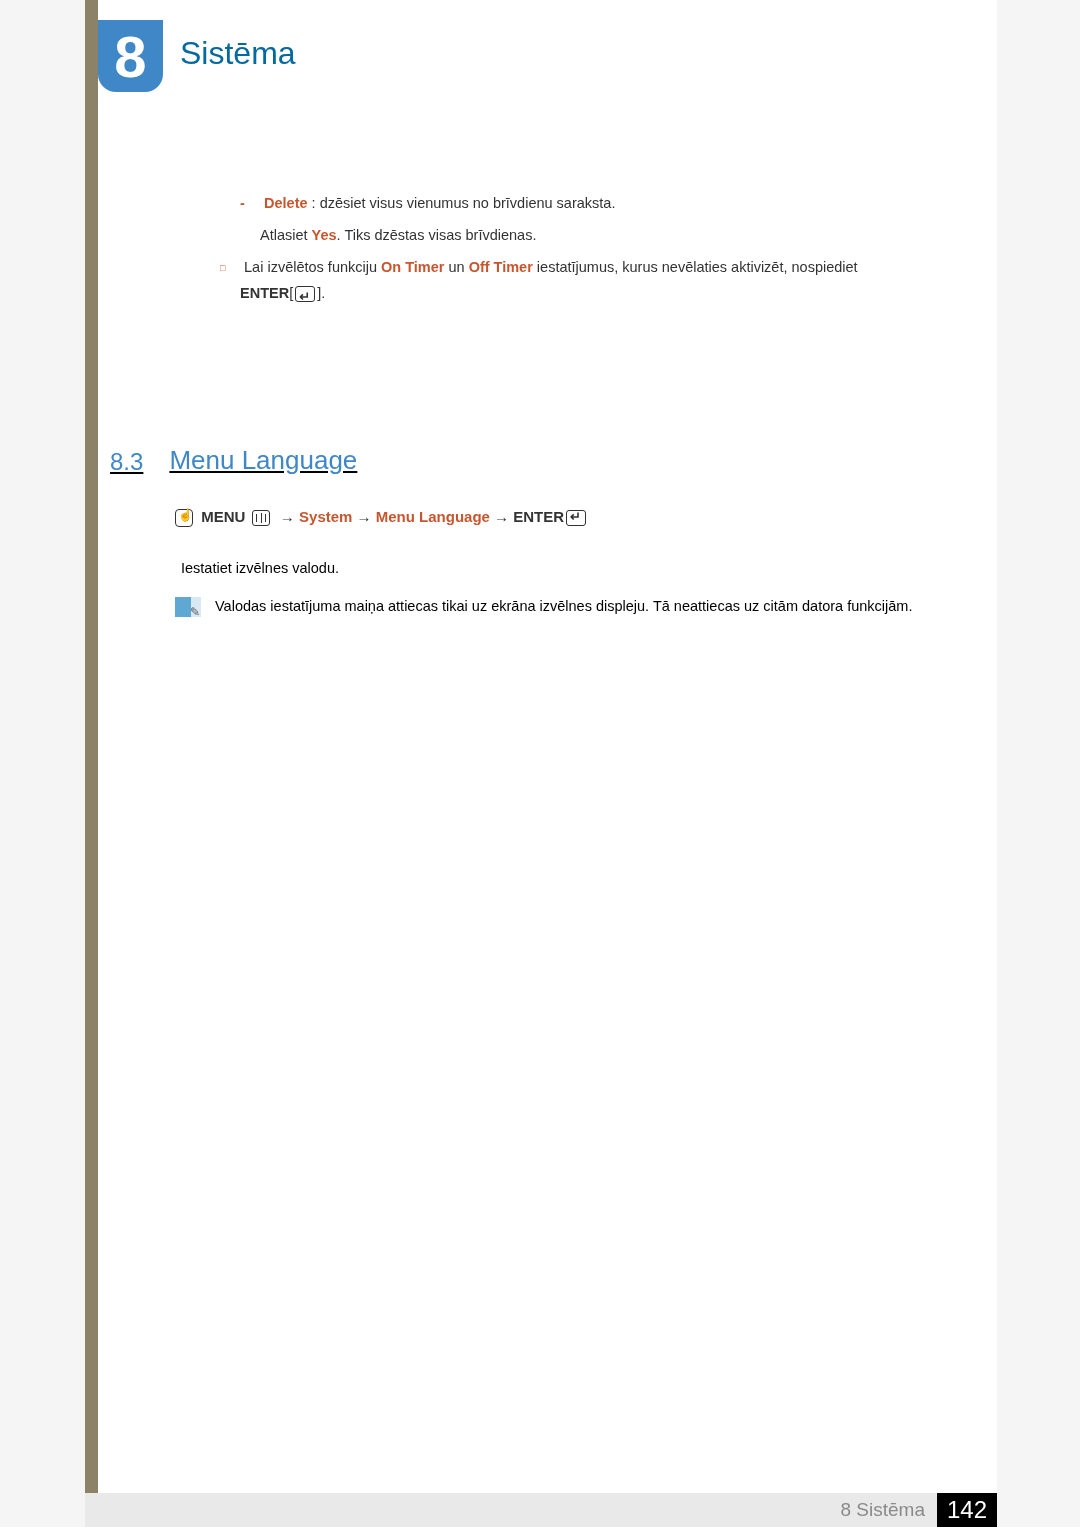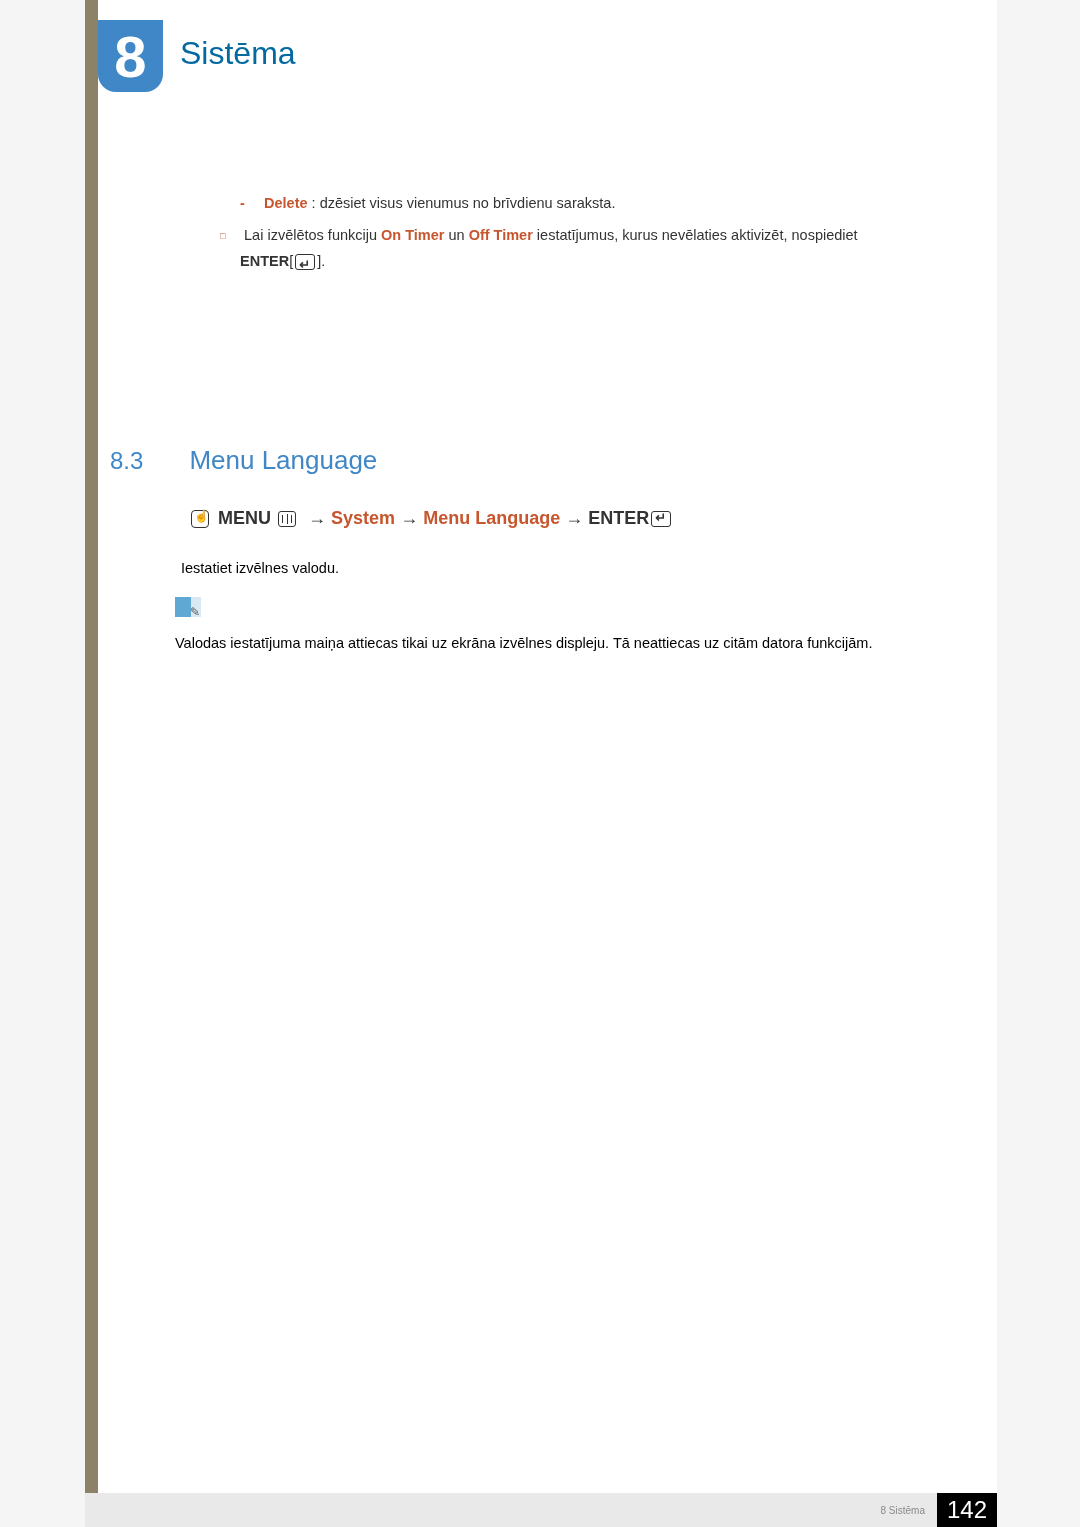--- a/index.html
+++ b/index.html
@@ -68,33 +68,33 @@
 .row { margin-bottom: 6px; }
 .indent1 { padding-left: 80px; }
 .indent0a { padding-left: 100px; }
 .indent2 { padding-left: 30px; }
 .indent3 { padding-left: 60px; }
 .section-heading {
   position: absolute;
   left: 110px;
   top: 445px;
   display: flex;
-  align-items: center;
-  gap: 46px;
+  align-items: flex-end;
+  gap: 26px;
+  text-decoration: underline;
 }
 .section-num { color: #3f87c6; font-size: 24px; font-weight: 400; }
 .section-title { color: #3f87c6; font-size: 26px; font-weight: 400; }
 .nav-path {
   position: absolute;
   left: 175px;
   top: 508px;
-  font-size: 18px;
+  font-size: 15px;
   font-weight: bold;
   color: #333;
-  margin-left: 16px;
 }
 .nav-path .em { color: #c7562e; }
 .icon-box {
   display: inline-block;
   width: 18px;
   height: 16px;
   border: 1.5px solid #333;
   border-radius: 3px;
   vertical-align: middle;
   position: relative;
@@ -154,21 +154,20 @@
   top: 560px;
   font-size: 14.5px;
 }
 .note-block {
   position: absolute;
   left: 175px;
   top: 594px;
   display: flex;
   gap: 14px;
   width: 740px;
-  flex-direction: column;
 }
 .note-icon {
   width: 26px;
   height: 20px;
   background: linear-gradient(to right, #5fa8d4 60%, #d9e9f4 60%);
   flex-shrink: 0;
   margin-top: 3px;
   position: relative;
 }
 .note-icon::after {
@@ -186,21 +185,21 @@
   bottom: 0;
   width: 912px;
   height: 34px;
   background: #e9e9e9;
   display: flex;
   align-items: center;
   justify-content: flex-end;
 }
 .footer-breadcrumb {
   color: #8a8a8a;
-  font-size: 10px;
+  font-size: 19px;
   margin-right: 12px;
 }
 .footer-page {
   background: #000000;
   color: #fff;
   font-size: 24px;
   height: 34px;
   width: 60px;
   display: flex;
   align-items: center;
@@ -216,20 +215,23 @@
 
 <div class="chapter-badge">
   <span class="chapter-number">8</span>
 </div>
 <div class="chapter-title">Sistēma</div>
 
 <div class="content">
   <div class="row indent1">
     <span class="bullet-dash">-</span>
     <span class="em">Delete</span><span> : dzēsiet visus vienumus no brīvdienu saraksta.</span>
+  </div>
+  <div class="row indent0a">
+    <span>Atlasiet </span><span class="em">Yes</span><span>. Tiks dzēstas visas brīvdienas.</span>
   </div>
   <div class="row indent3">
     <span class="bullet-sq">□</span>
     <span>Lai izvēlētos funkciju </span><span class="em">On Timer</span><span> un </span><span class="em">Off Timer</span><span> iestatījumus, kurus nevēlaties aktivizēt, nospiediet </span>
     <br>
     <span style="display:inline-block;width:20px;"></span><span class="bold">ENTER</span><span>[</span><span class="icon-enter"></span><span>].</span>
   </div>
 </div>
 
 <div class="section-heading">

